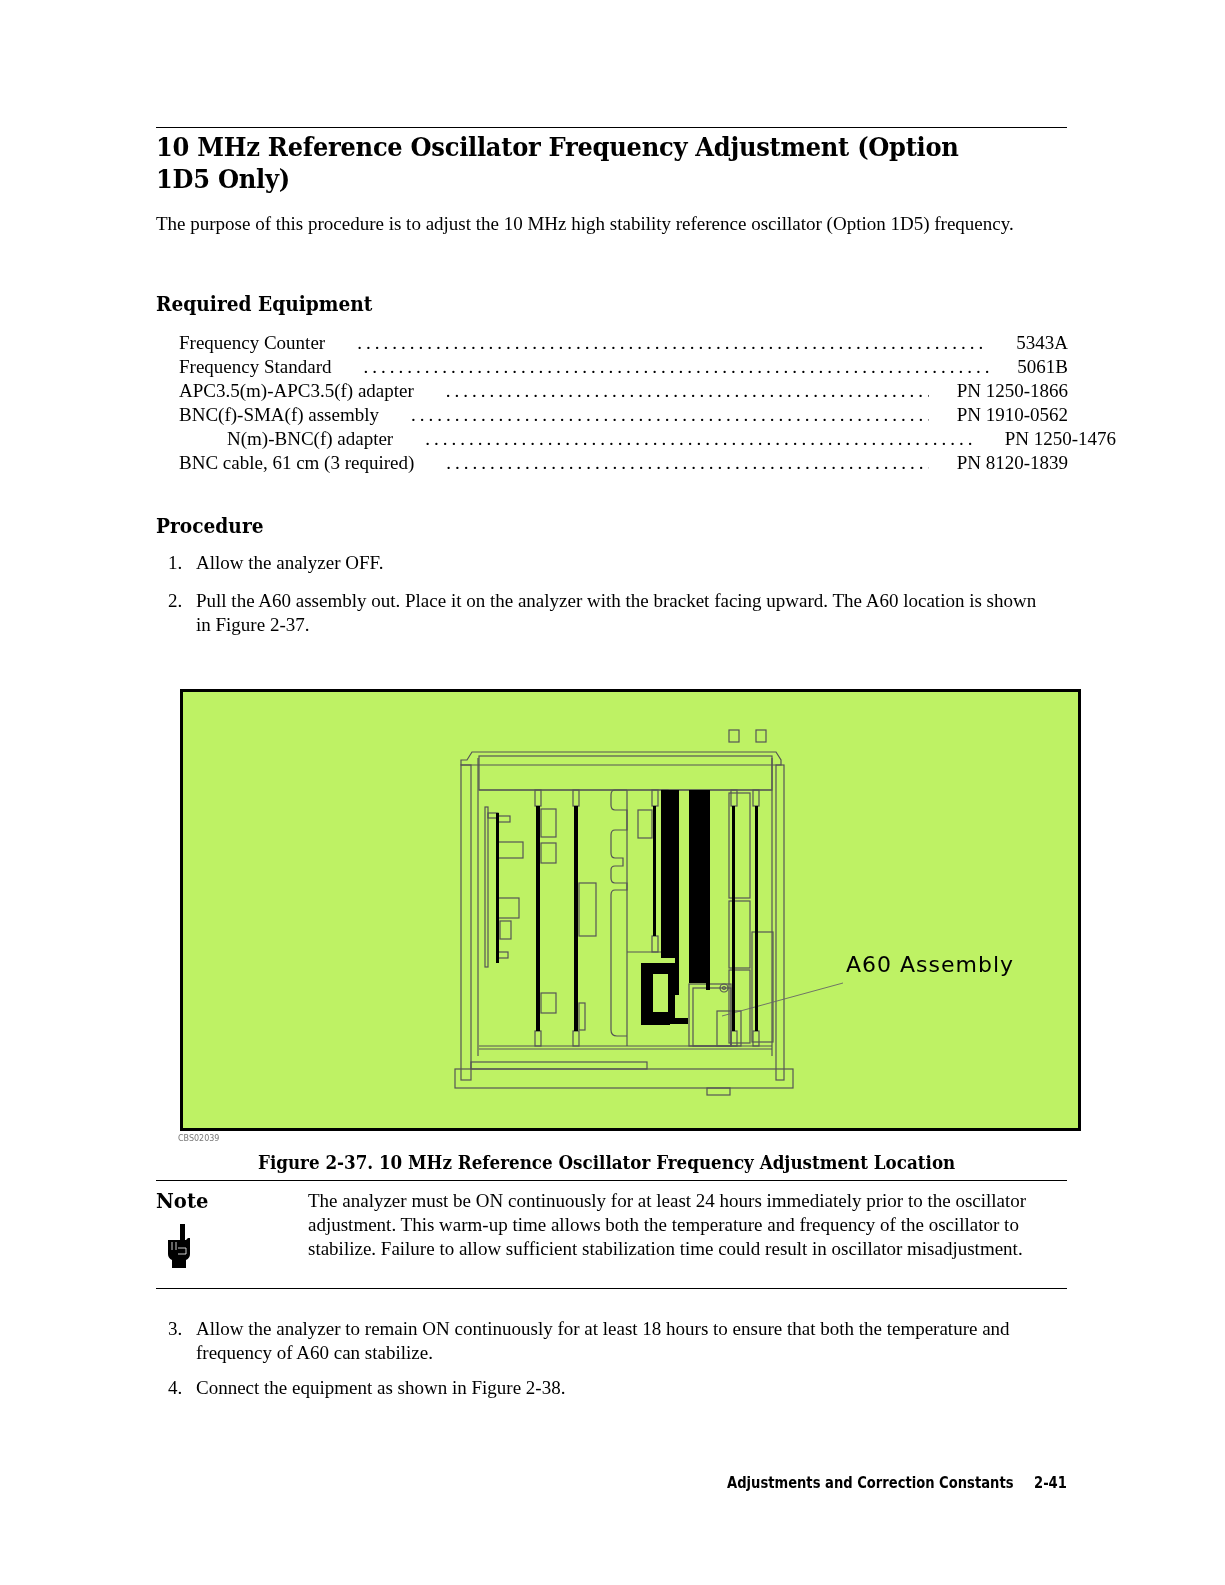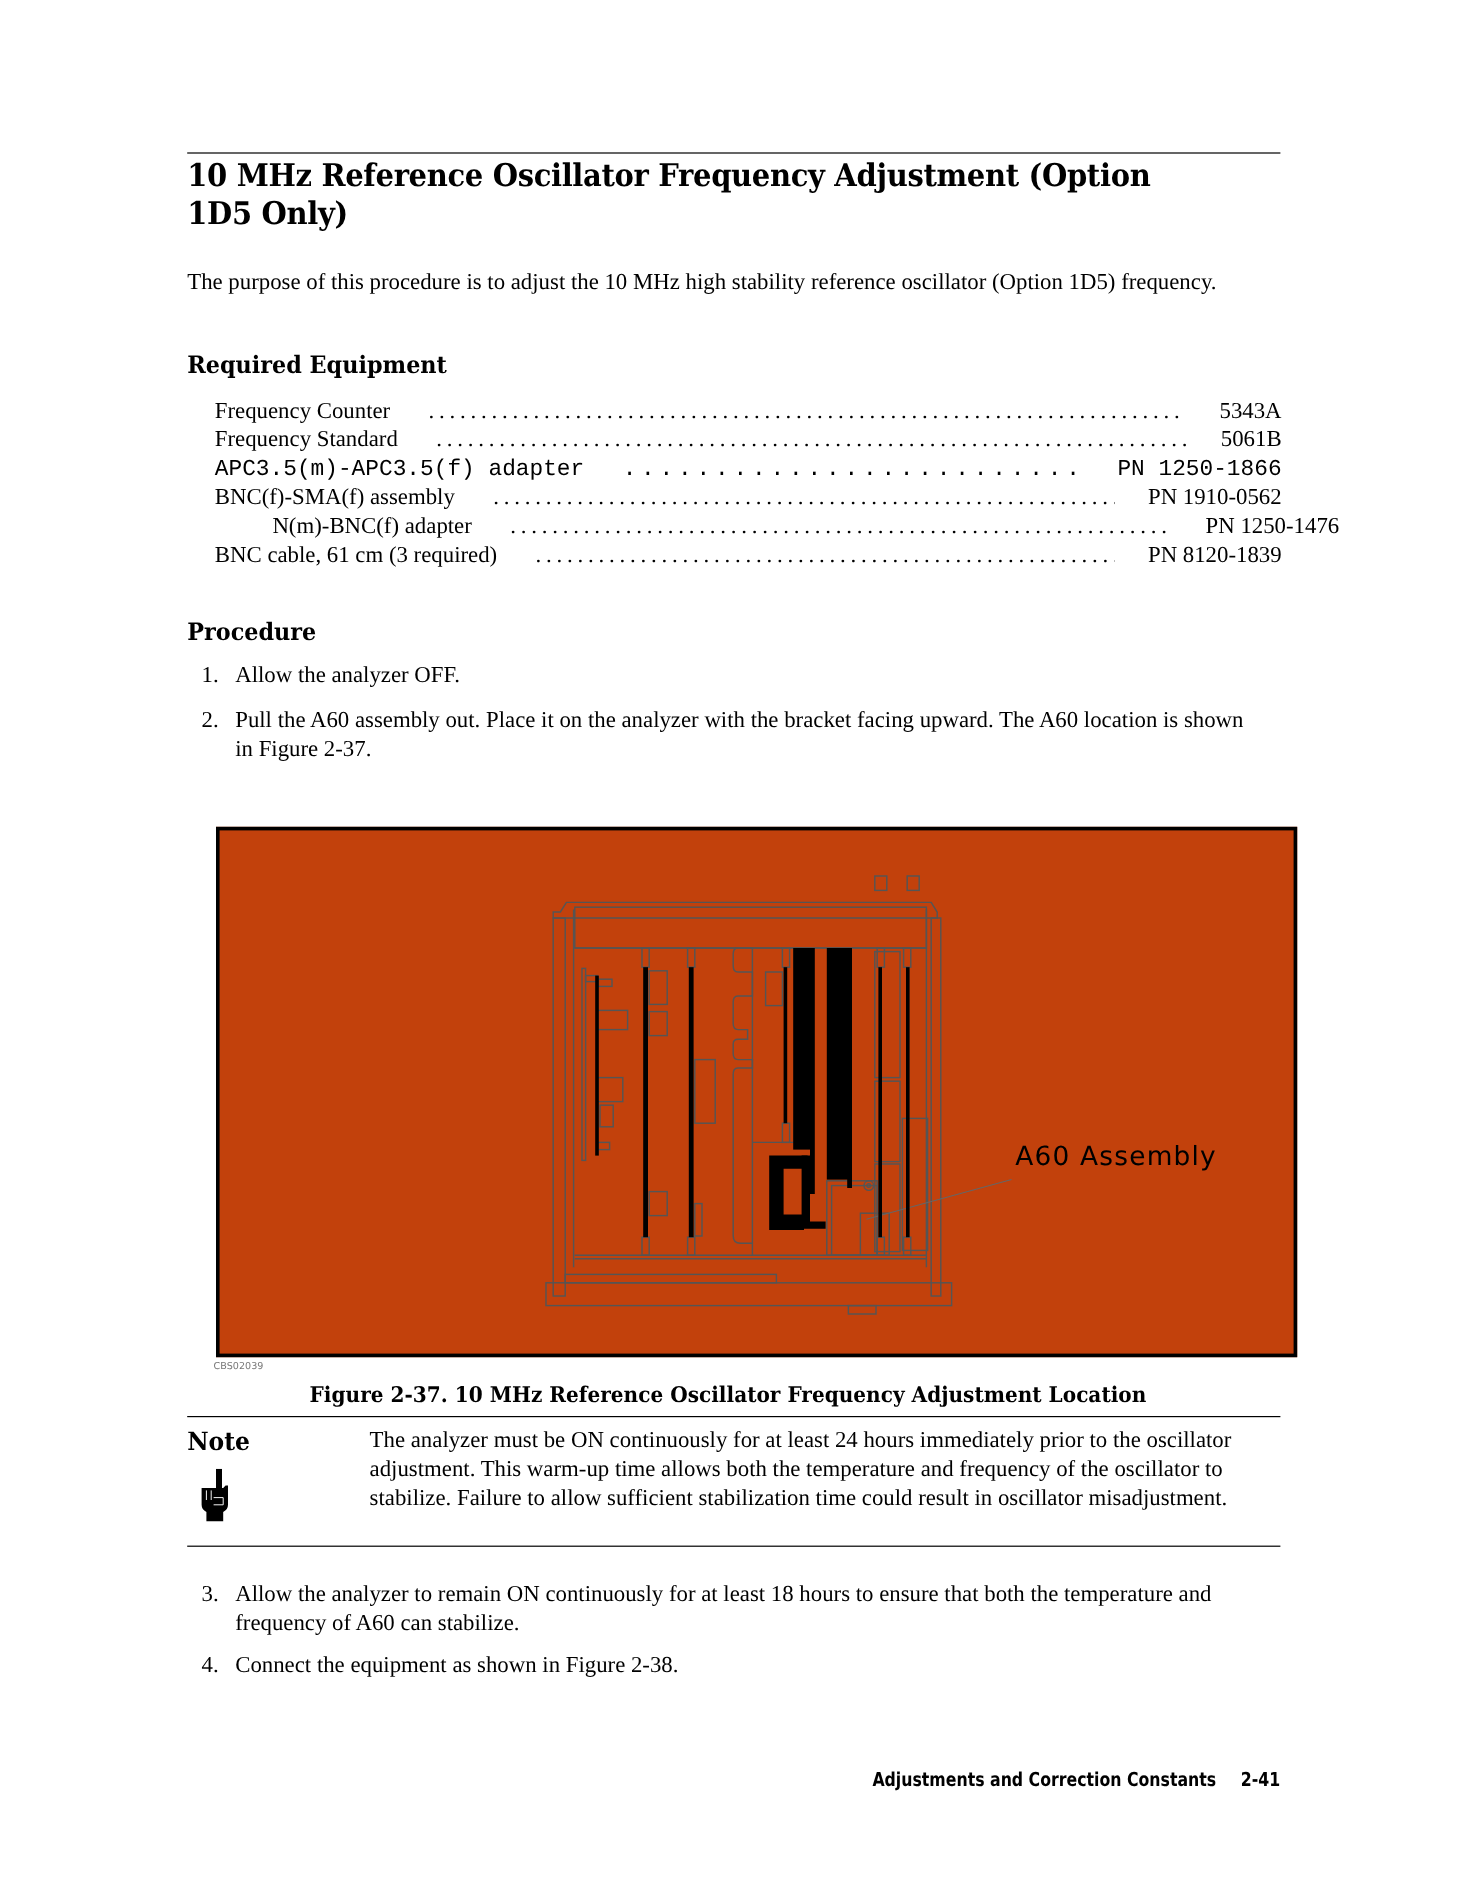--- a/index.html
+++ b/index.html
@@ -27,21 +27,21 @@
     flex: 1; overflow: hidden; margin: 0 4px 0 8px; letter-spacing: 4px; color: #000;
   }
   .equip-row .dots::before {
     content: "................................................................................................................................................................";
   }
   .step { position: absolute; left: 168px; width: 880px; font-size: 19px; line-height: 24px; }
   .step .num { position: absolute; left: 0; top: 0; }
   .step .txt { position: absolute; left: 28px; width: 850px; }
   .figure-frame {
     position: absolute; left: 180px; top: 689px; width: 901px; height: 442px;
-    border: 3px solid #000; box-sizing: border-box; background: #c2410c;
+    border: 3px solid #000; box-sizing: border-box; background: #bef264;
   }
   .fig-id { position: absolute; left: 178px; top: 1134px; font-family: "DejaVu Sans", sans-serif; font-size: 8px; color: #777; }
   .caption {
     position: absolute; left: 258px; top: 1152px; font-family: "DejaVu Serif", serif; font-weight: bold;
     font-size: 18px; line-height: 22px; transform: scaleX(0.93); transform-origin: left top; white-space: nowrap;
   }
   .note-label {
     position: absolute; left: 156px; top: 1189px; font-family: "DejaVu Serif", serif; font-weight: bold;
     font-size: 21px; line-height: 24px; transform: scaleX(0.93); transform-origin: left top;
   }
@@ -52,36 +52,36 @@
     font-size: 16px; line-height: 20px; transform: scaleX(0.82); transform-origin: left top; white-space: nowrap;
   }
 </style>
 </head>
 <body>
 
 <div class="rule" style="top:127px;"></div>
 
 <div class="abs title">10 MHz Reference Oscillator Frequency Adjustment (Option 1D5 Only)</div>
 
-<div class="abs para" style="left:156px; top:224px; width:905px;">The purpose of this procedure is to adjust the 10 MHz high stability reference oscillator (Option 1D5) frequency.</div>
+<div class="abs para" style="left:156px; top:212px; width:905px;">The purpose of this procedure is to adjust the 10 MHz high stability reference oscillator (Option 1D5) frequency.</div>
 
 <div class="abs h2" style="left:156px; top:292px;">Required Equipment</div>
 
 <div>
   <div class="equip-row" style="top:331px;">
     <span>Frequency Counter</span>
     <span class="dots"></span>
     <span>5343A</span>
   </div>
   <div class="equip-row" style="top:355px;">
     <span>Frequency Standard</span>
     <span class="dots"></span>
     <span>5061B</span>
   </div>
-  <div class="equip-row" style="top:379px;font-family:Liberation Mono, monospace;">
+  <div class="equip-row" style="top:379px;">
     <span>APC3.5(m)-APC3.5(f) adapter</span>
     <span class="dots"></span>
     <span>PN 1250-1866</span>
   </div>
   <div class="equip-row" style="top:403px;">
     <span>BNC(f)-SMA(f) assembly</span>
     <span class="dots"></span>
     <span>PN 1910-0562</span>
   </div>
   <div class="equip-row" style="top:427px;margin-left:48px;">

